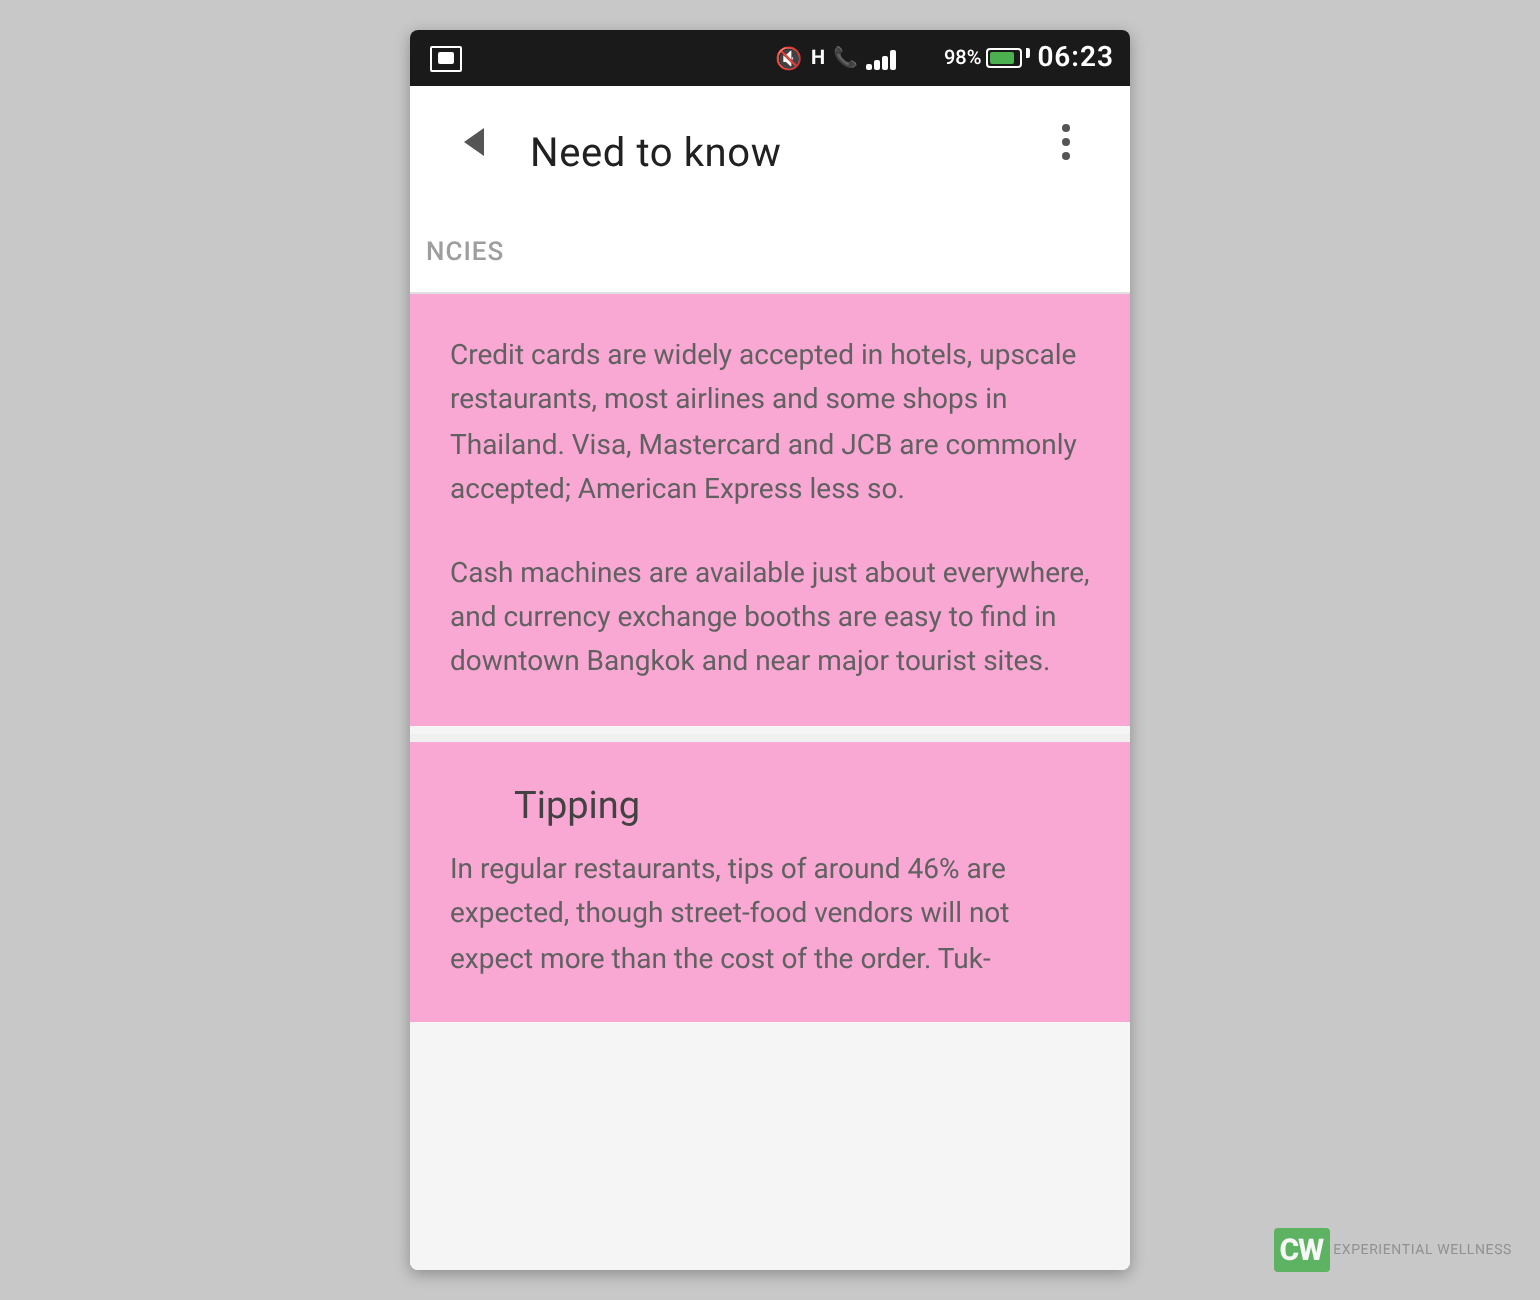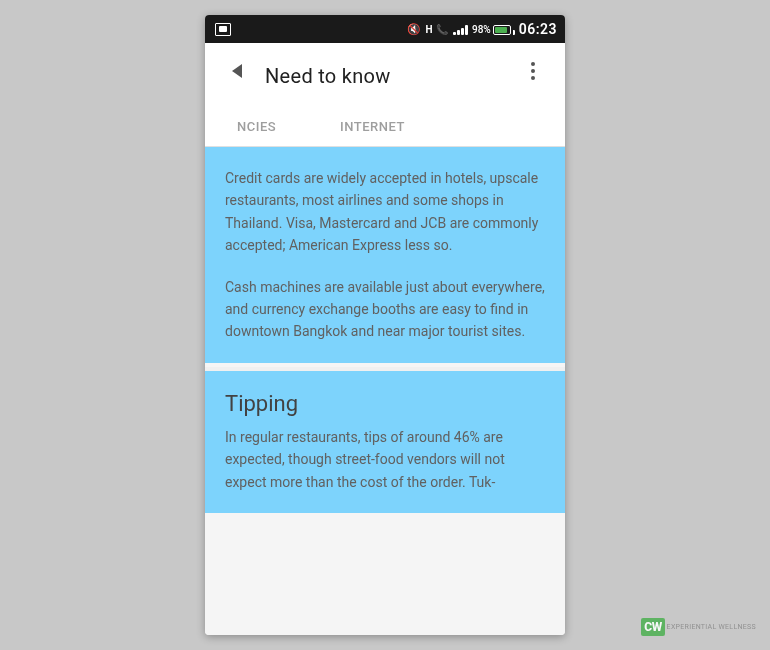--- a/index.html
+++ b/index.html
@@ -119,21 +119,21 @@
     .tab-bar {
       background: white;
       height: 48px;
       display: flex;
       align-items: flex-end;
       border-bottom: 1px solid #e0e0e0;
       flex-shrink: 0;
     }
 
     .tab {
-      padding: 0 32px 12px;
+      padding: 0 8px 12px;
       font-size: 13px;
       font-weight: 500;
       color: #9e9e9e;
       text-transform: uppercase;
       cursor: pointer;
       position: relative;
       letter-spacing: 0.5px;
       white-space: nowrap;
     }
 
@@ -153,61 +153,62 @@
     }
 
     
     .content {
       flex: 1;
       background: #f5f5f5;
       overflow-y: auto;
     }
 
     .content-section {
-      background: #7dd3fc;
+      background: #f9a8d4;
       margin-bottom: 4px;
       padding: 20px 20px;
     }
 
     .section-text {
       font-size: 14px;
       color: #616161;
       line-height: 1.6;
     }
 
     .section-divider {
       height: 4px;
       background: #f0f0f0;
     }
 
     .section-title {
-      font-size: 22px;
+      font-size: 19px;
       font-weight: 400;
       color: #424242;
       margin-bottom: 10px;
+      margin-left: 32px;
     }
 
     
     .watermark {
       position: fixed;
       bottom: 14px;
       right: 14px;
       opacity: 0.85;
     }
 
     .cw-logo {
       display: flex;
       align-items: center;
       gap: 2px;
     }
 
     .cw-badge {
       background: #4CAF50;
       color: white;
-      font-size: 12px;
+      font-size: 15px;
       font-weight: 800;
       padding: 2px 3px;
       border-radius: 2px;
       letter-spacing: -0.5px;
     }
 
     .cw-text {
       font-size: 7px;
       color: #888;
       text-transform: uppercase;
@@ -223,24 +224,25 @@
     }
 
     .signal-bar {
       width: 3px;
       background: white;
       border-radius: 1px;
     }
 
     .battery-icon {
       display: flex;
-      align-items: flex-end;
+      align-items: flex-start;
       gap: 2px;
       font-size: 11px;
       color: white;
+      margin-left: 20px;
     }
 
     .battery-body {
       width: 18px;
       height: 10px;
       border: 1.5px solid white;
       border-radius: 2px;
       position: relative;
       display: flex;
       align-items: center;
@@ -307,21 +309,20 @@
     <span class="app-title">Need to know</span>
     <div class="more-button">
       <div class="dot"></div>
       <div class="dot"></div>
       <div class="dot"></div>
     </div>
   </div>
 
   <div class="tab-bar">
     <div class="tab">NCIES</div>
-    <div class="tab">INTERNET</div>
   </div>
 
   <div class="content">
 
     <div class="content-section">
       <p class="section-text">Credit cards are widely accepted in hotels, upscale restaurants, most airlines and some shops in Thailand. Visa, Mastercard and JCB are commonly accepted; American Express less so.</p>
       <br>
       <p class="section-text">Cash machines are available just about everywhere, and currency exchange booths are easy to find in downtown Bangkok and near major tourist sites.</p>
     </div>
 

